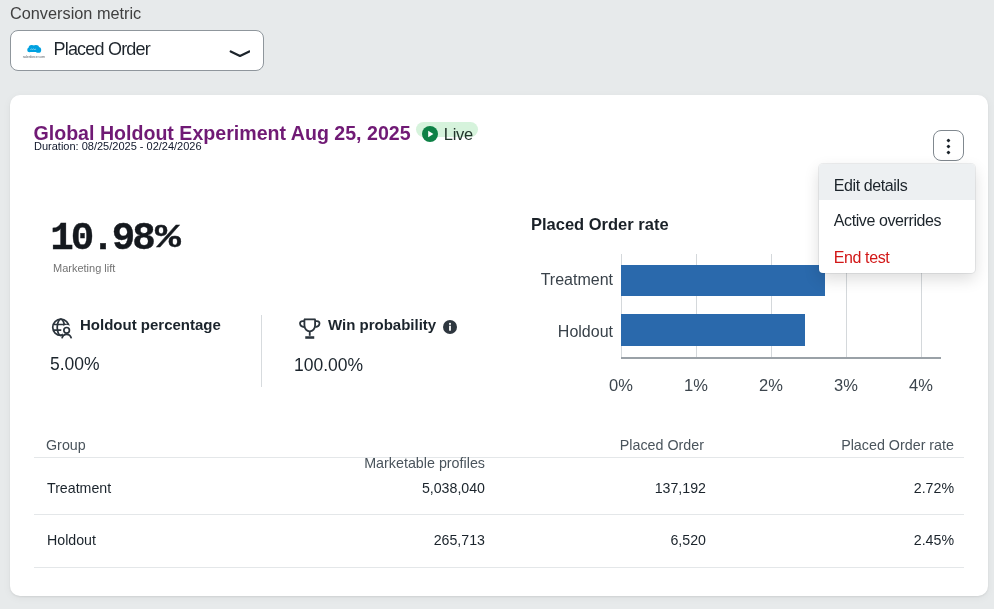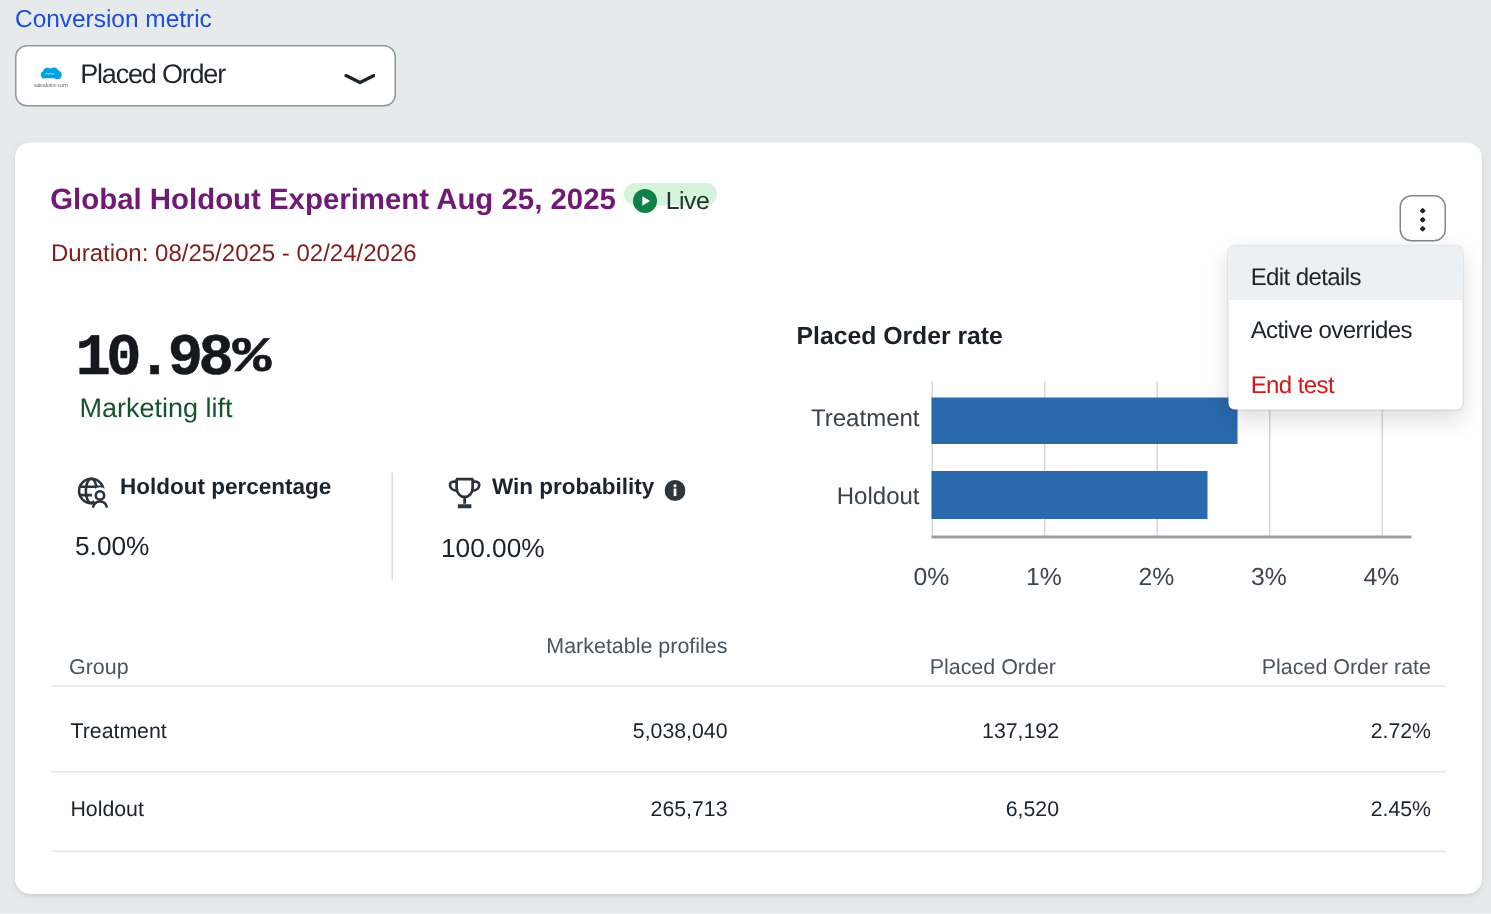--- a/index.html
+++ b/index.html
@@ -1,48 +1,48 @@
 <!DOCTYPE html>
 <html><head>
 <meta charset="utf-8">
 <style>
   * { margin:0; padding:0; box-sizing:border-box; }
   html,body { width:994px; height:609px; }
   body { position:relative; background:#e7eaeb; font-family:"Liberation Sans", sans-serif; overflow:hidden; }
   .abs { position:absolute; }
 
-  #cm-label { left:10px; top:3.5px; font-size:16.3px; color:#1d4ed8; }
+  #cm-label { left:10px; top:3.5px; font-size:16.3px; color:#404040; }
 
   #select { left:10px; top:30px; width:254px; height:41px; background:#fff;
             border:1px solid #8f969c; border-radius:8px; }
   #select .logo { position:absolute; left:11px; top:11.5px; }
   #select .ptext { position:absolute; left:42.5px; top:8.1px; font-size:18px; letter-spacing:-0.8px; color:#1f262d; }
   #select .chev { position:absolute; left:217px; top:15px; }
 
   #card { left:10px; top:95px; width:978px; height:501px; background:#fff; border-radius:10px;
           box-shadow:0 1px 2px rgba(0,0,0,.07), 0 2px 8px rgba(0,0,0,.05); }
 
   #heading { left:33.5px; top:121.8px; font-size:19.6px; font-weight:bold; color:#701a75; }
   #badge { left:416px; top:122px; width:62px; height:15px; border-radius:12px; background:#d6f3dc; }
   #badge svg { position:absolute; left:6px; top:3.5px; }
   #badge .txt { position:absolute; left:27.8px; top:3.2px; font-size:16.5px; letter-spacing:-0.3px; color:#22352b; }
-  #duration { left:34px; top:161px; font-size:16px; color:#7f1d1d; }
+  #duration { left:34px; top:140px; font-size:11px; color:#0f172a; }
 
   #menubtn { left:932.5px; top:130px; width:31px; height:31px; border:1px solid #80888f; border-radius:8px; background:#fff; }
   #menubtn .d { position:absolute; left:13.1px; width:2.9px; height:2.9px; background:#1c242b; border-radius:0.8px; transform:rotate(45deg); }
 
   #menu { left:819px; top:164px; width:156px; height:109px; background:#fff; border-radius:4px;
           box-shadow:0 0 0 1px rgba(40,50,60,.08), 0 6px 16px rgba(0,0,0,.14); z-index:5; }
   #menu .item { position:absolute; left:14.8px; font-size:16px; letter-spacing:-0.4px; color:#1c242b; }
   #menu .hl { position:absolute; left:0; top:0; width:100%; height:36px; background:#edf0f2; border-radius:4px 4px 0 0; }
 
   #bignum { left:50.3px; top:215.9px; font-family:"Liberation Mono", monospace; font-size:39.2px; -webkit-text-stroke:0.35px #15191e;
             letter-spacing:-3px; color:#15191e; white-space:nowrap;font-weight:bold; }
   #bignum .pct { font-size:33px; letter-spacing:0; position:relative; top:-2.2px; margin-left:2px; display:inline-block; transform:scaleX(1.31); transform-origin:0 50%; }
-  #mlift { left:53px; top:261.5px; font-size:18px; color:#14532d; }
+  #mlift { left:53px; top:261.5px; font-size:11px; color:#737373; }
 
   .statlabel { font-size:15px; font-weight:bold; color:#1b242c; }
   #hp-label { left:80px; top:315.8px; }
   #hp-val { left:50px; top:353.6px; font-size:17.5px; color:#1b242c; }
   #divider { left:261px; top:315px; width:1px; height:72px; background:#d7dbde; }
   #wp-label { left:328px; top:315.8px; }
   #wp-val { left:294px; top:355px; font-size:17.5px; color:#1b242c; }
 
   #chart-title { left:531px; top:215px; font-size:16.5px; font-weight:bold; color:#1a2128; }
   .gl { position:absolute; top:254px; width:1px; height:103px; background:#d4d8db; }
@@ -143,21 +143,21 @@
   <div class="tick" style="left:601px">0%</div>
   <div class="tick" style="left:676px">1%</div>
   <div class="tick" style="left:751px">2%</div>
   <div class="tick" style="left:826px">3%</div>
   <div class="tick" style="left:901px">4%</div>
 
   <div class="tline" style="top:457px"></div>
   <div class="tline" style="top:513.5px"></div>
   <div class="tline" style="top:566.5px"></div>
   <div class="abs th" style="left:46px; top:436.5px;">Group</div>
-  <div class="abs th" style="right:509px; top:423px;">Marketable profiles</div>
+  <div class="abs th" style="right:509px; top:455px;">Marketable profiles</div>
   <div class="abs th" style="right:290px; top:436.5px;">Placed Order</div>
   <div class="abs th" style="right:40px; top:436.5px;">Placed Order rate</div>
   <div class="abs td" style="left:47px; top:480px;">Treatment</div>
   <div class="abs td" style="right:509px; top:480px;">5,038,040</div>
   <div class="abs td" style="right:288px; top:480px;">137,192</div>
   <div class="abs td" style="right:40px; top:480px;margin-left:38px;">2.72%</div>
   <div class="abs td" style="left:47px; top:531.9px;">Holdout</div>
   <div class="abs td" style="right:509px; top:531.9px;">265,713</div>
   <div class="abs td" style="right:288px; top:531.9px;">6,520</div>
   <div class="abs td" style="right:40px; top:531.9px;">2.45%</div>

